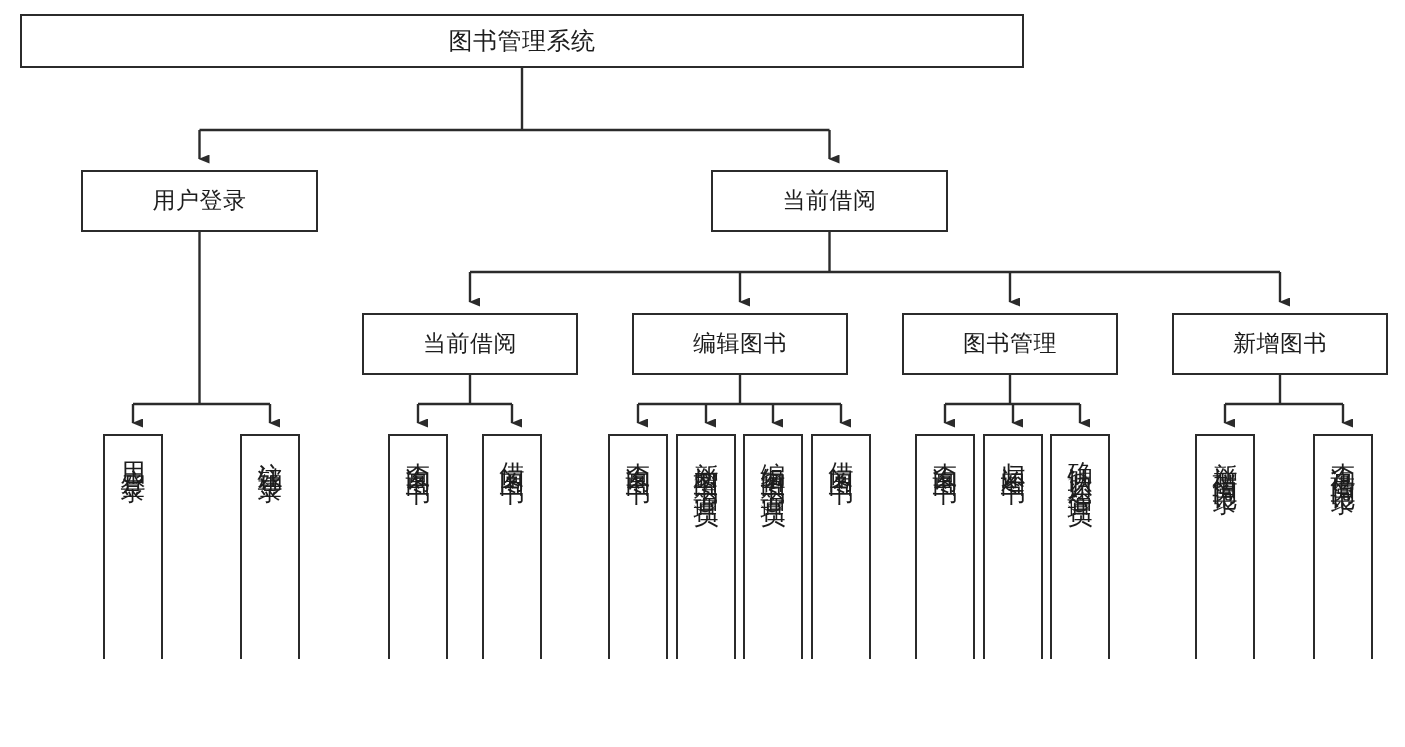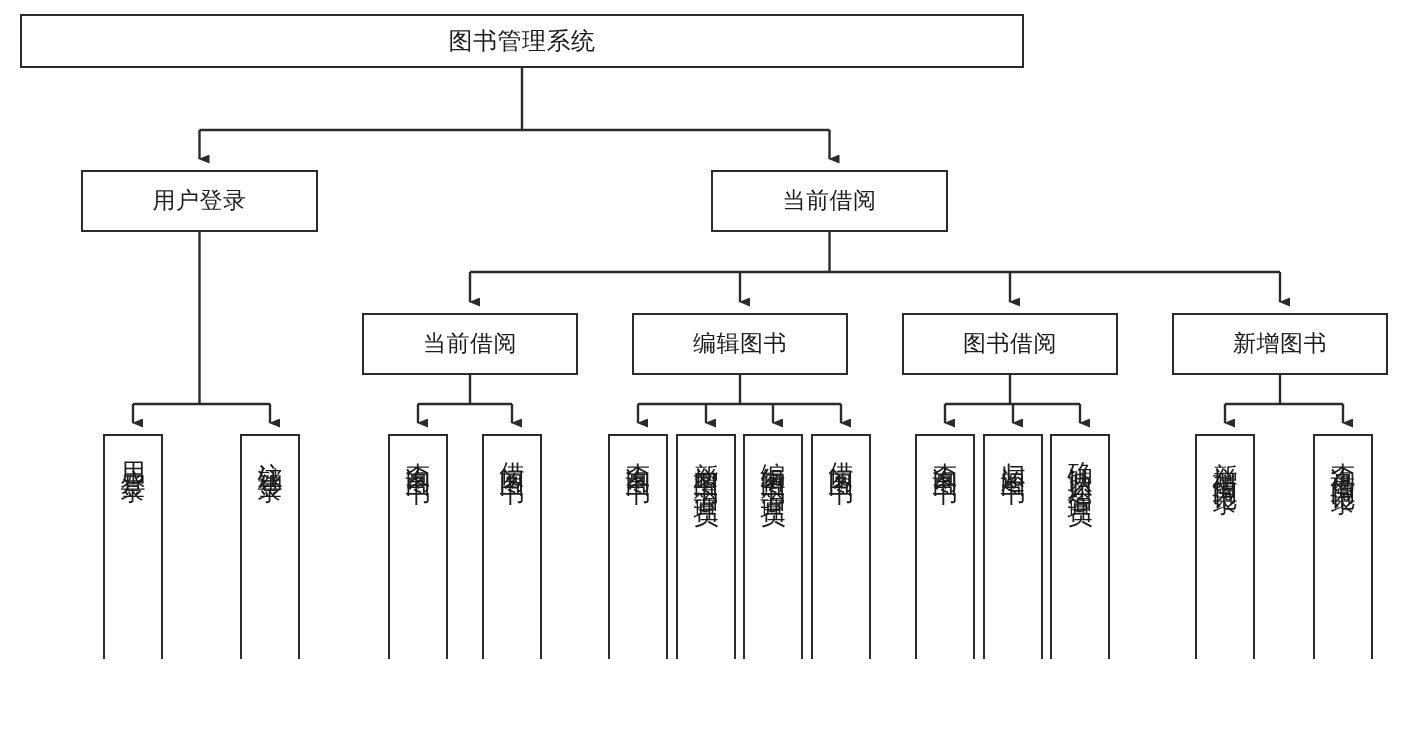--- a/index.html
+++ b/index.html
@@ -128,21 +128,21 @@
       <div class="node-box node-horizontal" style="left: 711px; top: 170px; width: 237px; height: 62px;">
         <span class="node-label">当前借阅</span>
       </div>
       <div class="node-box node-horizontal" style="left: 362px; top: 313px; width: 216px; height: 62px;">
         <span class="node-label">当前借阅</span>
       </div>
       <div class="node-box node-horizontal" style="left: 632px; top: 313px; width: 216px; height: 62px;">
         <span class="node-label">编辑图书</span>
       </div>
       <div class="node-box node-horizontal" style="left: 902px; top: 313px; width: 216px; height: 62px;">
-        <span class="node-label">图书借阅</span>
+        <span class="node-label">图书管理</span>
       </div>
       <div class="node-box node-horizontal" style="left: 1172px; top: 313px; width: 216px; height: 62px;">
         <span class="node-label">新增图书</span>
       </div>
       <div class="node-box node-vertical" style="left: 103px; top: 434px; width: 60px; height: 299px;">
         <span class="node-label">用户登录</span>
       </div>
       <div class="node-box node-vertical" style="left: 240px; top: 434px; width: 60px; height: 299px;">
         <span class="node-label">注销登录</span>
       </div>

